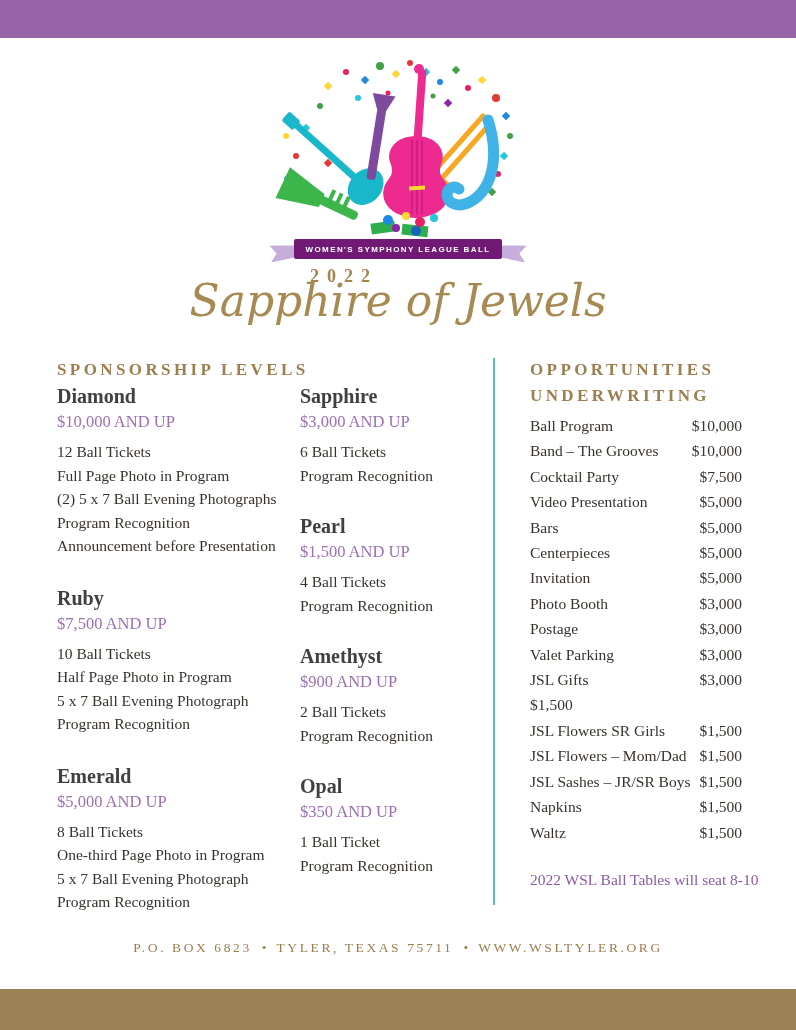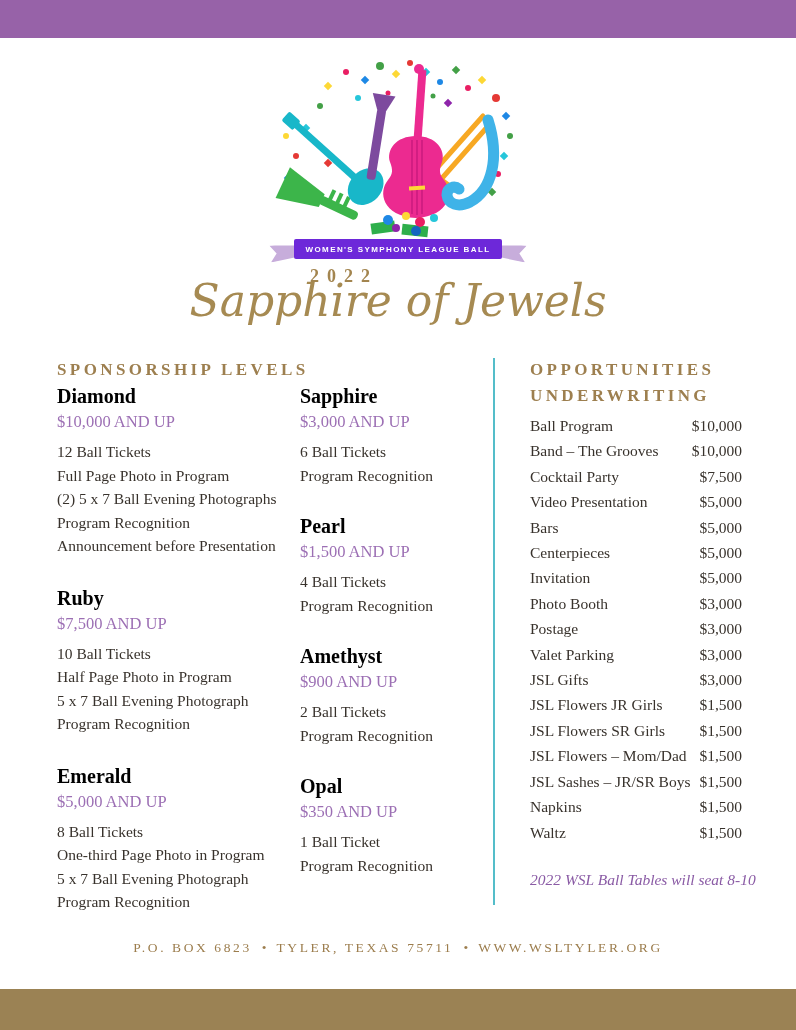--- a/index.html
+++ b/index.html
@@ -12,21 +12,21 @@
   .top-bar { position:absolute; left:0; top:0; width:796px; height:38px; background:#9762a8; }
   .bottom-bar { position:absolute; left:0; top:989px; width:796px; height:41px; background:#9b8254; }
 
   
   .illustration { position:absolute; left:268px; top:58px; width:260px; height:180px; }
   .ribbon { position:absolute; left:0; top:239px; width:796px; display:flex; justify-content:center; align-items:center; }
   .ribbon-tail { width:30px; height:17px; background:#c7addb; position:relative; }
   .ribbon-tail.left  { clip-path:polygon(0 0, 100% 18%, 100% 82%, 0 100%, 22% 50%); margin-right:-6px; transform:translateY(3px) rotate(-6deg); }
   .ribbon-tail.right { clip-path:polygon(0 18%, 100% 0, 78% 50%, 100% 100%, 0 82%); margin-left:-6px; transform:translateY(3px) rotate(6deg); }
   .ribbon-center {
-    position:relative; z-index:2; background:#6d28d9; color:#ffffff;
+    position:relative; z-index:2; background:#701a75; color:#ffffff;
     font-family:"Liberation Sans", sans-serif; font-size:8px; font-weight:bold;
     letter-spacing:1.4px; padding:6px 12px 5px; border-radius:2px; white-space:nowrap;
   }
   .year {
     position:absolute; left:0; top:266px; width:688px; text-align:center;
     color:#a3854f; font-size:18px; font-weight:600; letter-spacing:8px;
   }
   .script-title {
     position:absolute; left:0; top:276px; width:796px; text-align:center;
     font-family:"DejaVu Serif", serif; font-style:italic; font-weight:500;
@@ -38,33 +38,33 @@
     color:#9d7f4f; font-size:17px; font-weight:600; letter-spacing:3.4px; line-height:26px;font-family:Liberation Serif, serif;
   }
   .sp-heading { position:absolute; left:57px; top:357px; }
   .uw-heading { position:absolute; left:530px; top:357px; }
 
   
   .sp-col1 { position:absolute; left:57px;  top:384px; width:238px; }
   .sp-col2 { position:absolute; left:300px; top:384px; width:185px; }
   .tier { margin-bottom:28px; }
   .sp-col2 .tier { margin-bottom:27px; }
-  .tier-name  { font-size:20px; font-weight:bold; color:#000000; line-height:25px; }
+  .tier-name  { font-size:20px; font-weight:bold; color:#404040; line-height:25px; }
   .tier-price { font-size:16.5px; color:#9c6fb4; line-height:26px; margin-bottom:5px; }
   .benefit-line { font-size:15.5px; line-height:23.5px; color:#38322c; white-space:nowrap; }
 
   
   .divider { position:absolute; left:493px; top:358px; width:2px; height:547px; background:#54bdc9; }
 
   
   .uw-rows { position:absolute; left:530px; top:413px; width:212px; }
   .uw-row { display:flex; justify-content:space-between; line-height:25.4px; font-size:15.5px; }
   .uw-note {
     position:absolute; left:530px; top:871px; width:230px;
-    font-style:italic; color:#8a5ba5; font-size:15.5px;
+    color:#8a5ba5; font-size:15.5px;
   }
 
   
   .footer {
     position:absolute; left:0; top:940px; width:796px; text-align:center;
     color:#9c7d4d; font-size:13.5px; letter-spacing:2.6px; font-weight:500;
   }
   .footer .sep { margin:0 10px; letter-spacing:0; }
 </style>
 </head>
@@ -303,21 +303,20 @@
         <span>Valet Parking</span>
         <span>$3,000</span>
       </div>
 
       <div class="uw-row">
         <span>JSL Gifts</span>
         <span>$3,000</span>
       </div>
 
       <div class="uw-row">
-        <span>JSL Flowers JR Girls</span>
         <span>$1,500</span>
       </div>
 
       <div class="uw-row">
         <span>JSL Flowers SR Girls</span>
         <span>$1,500</span>
       </div>
 
       <div class="uw-row">
         <span>JSL Flowers – Mom/Dad</span>

